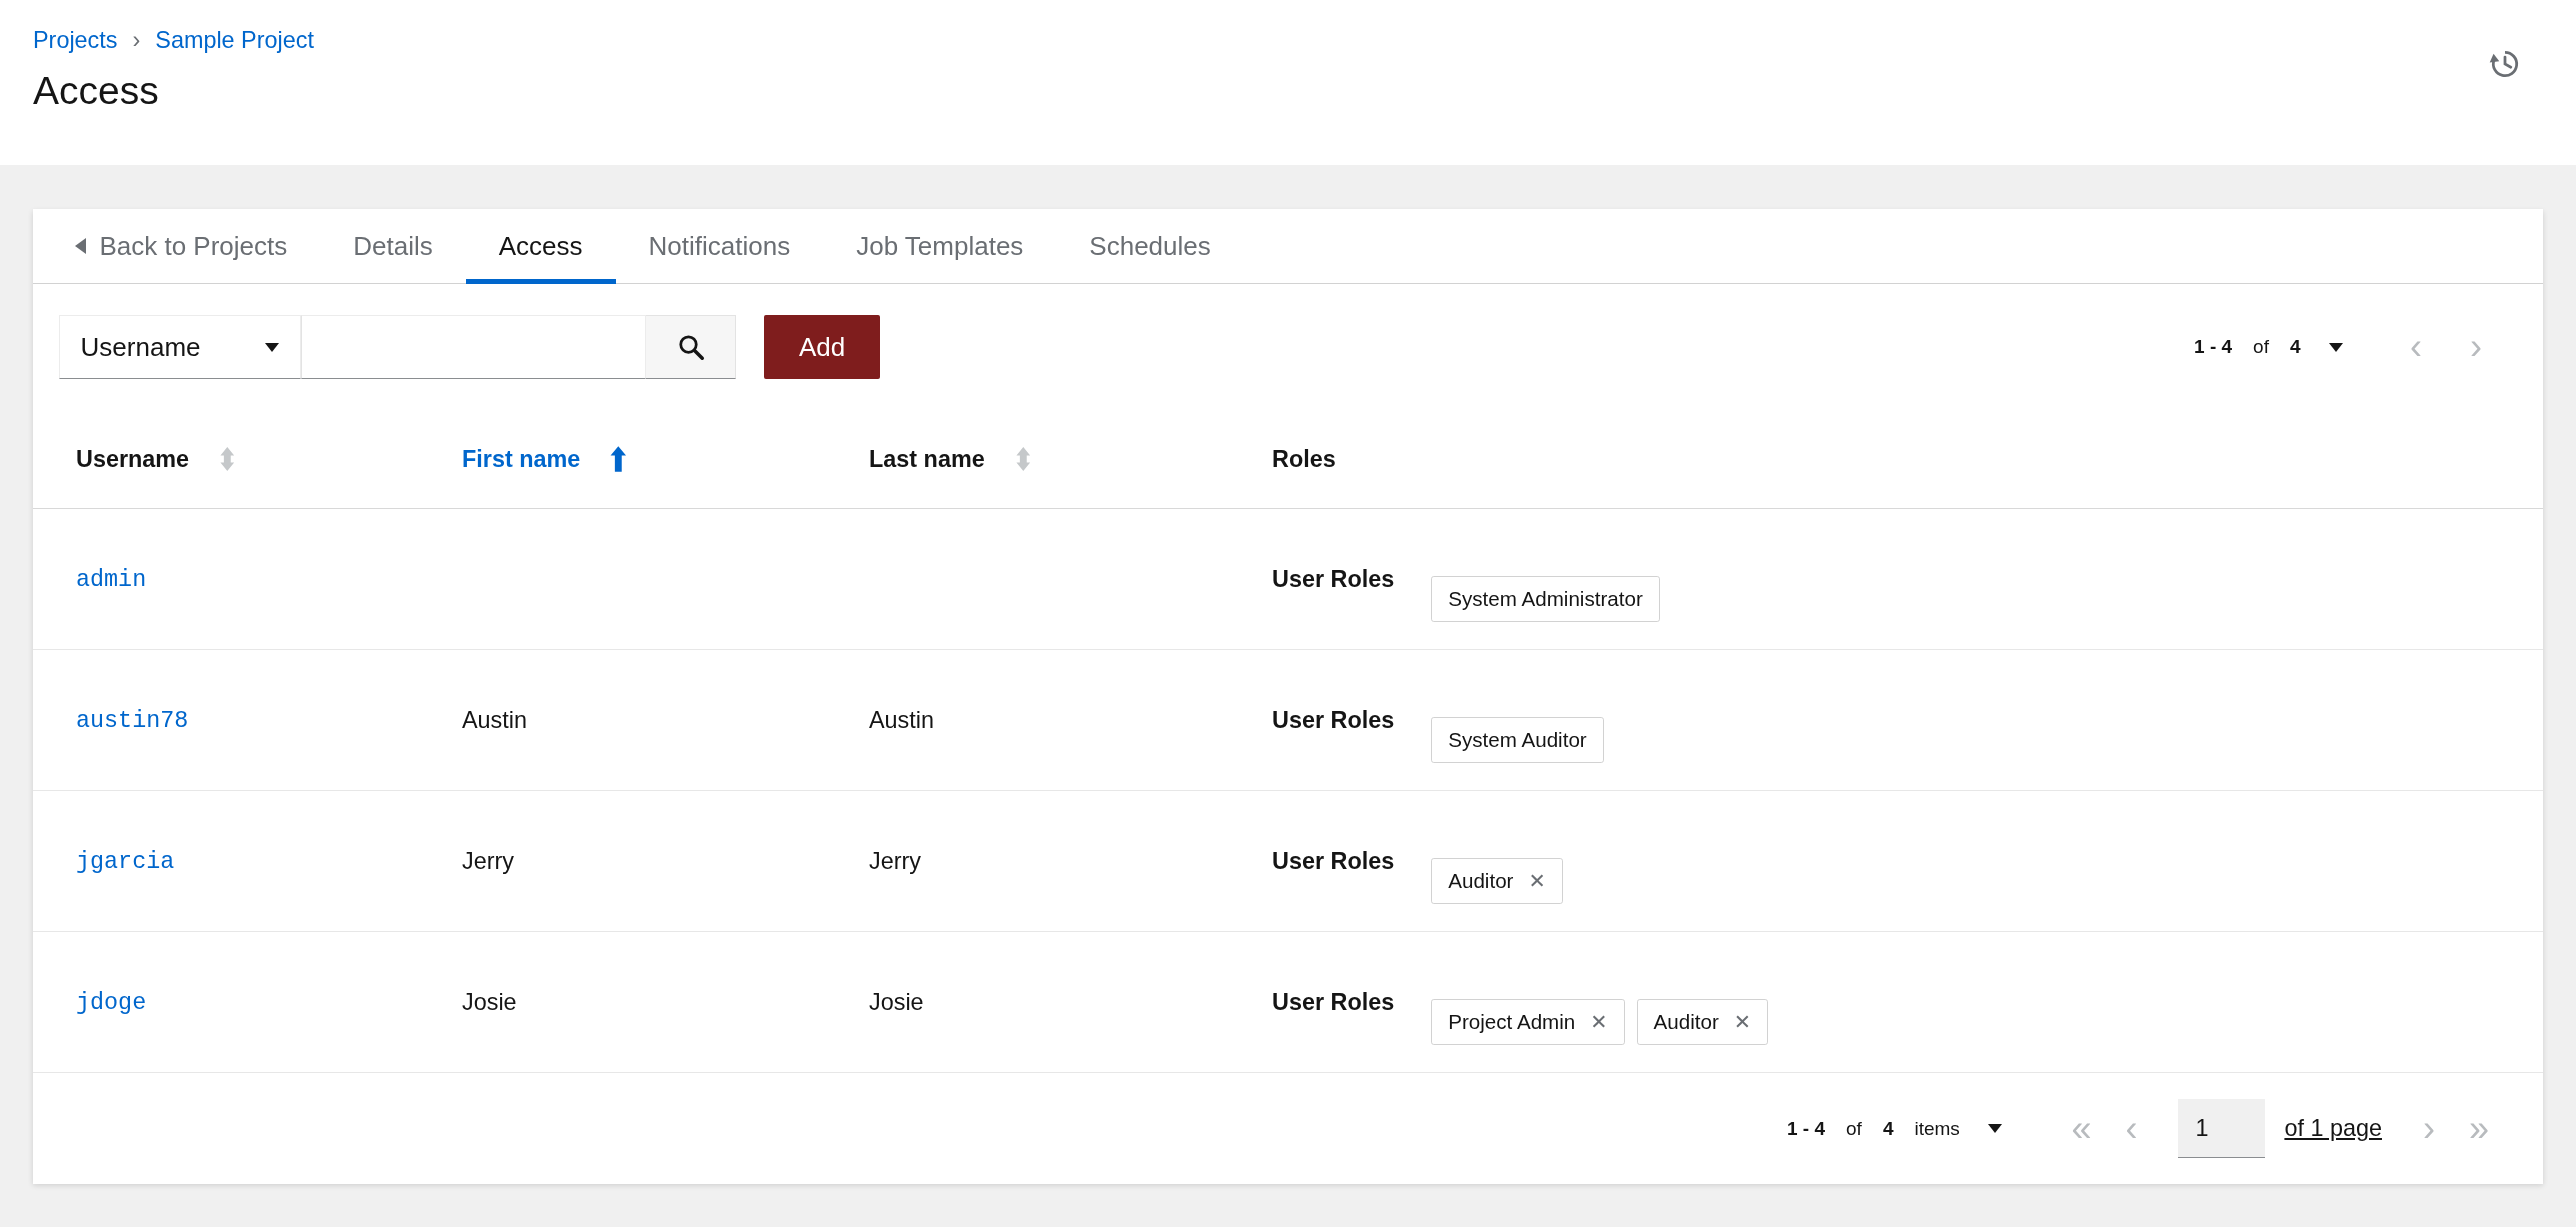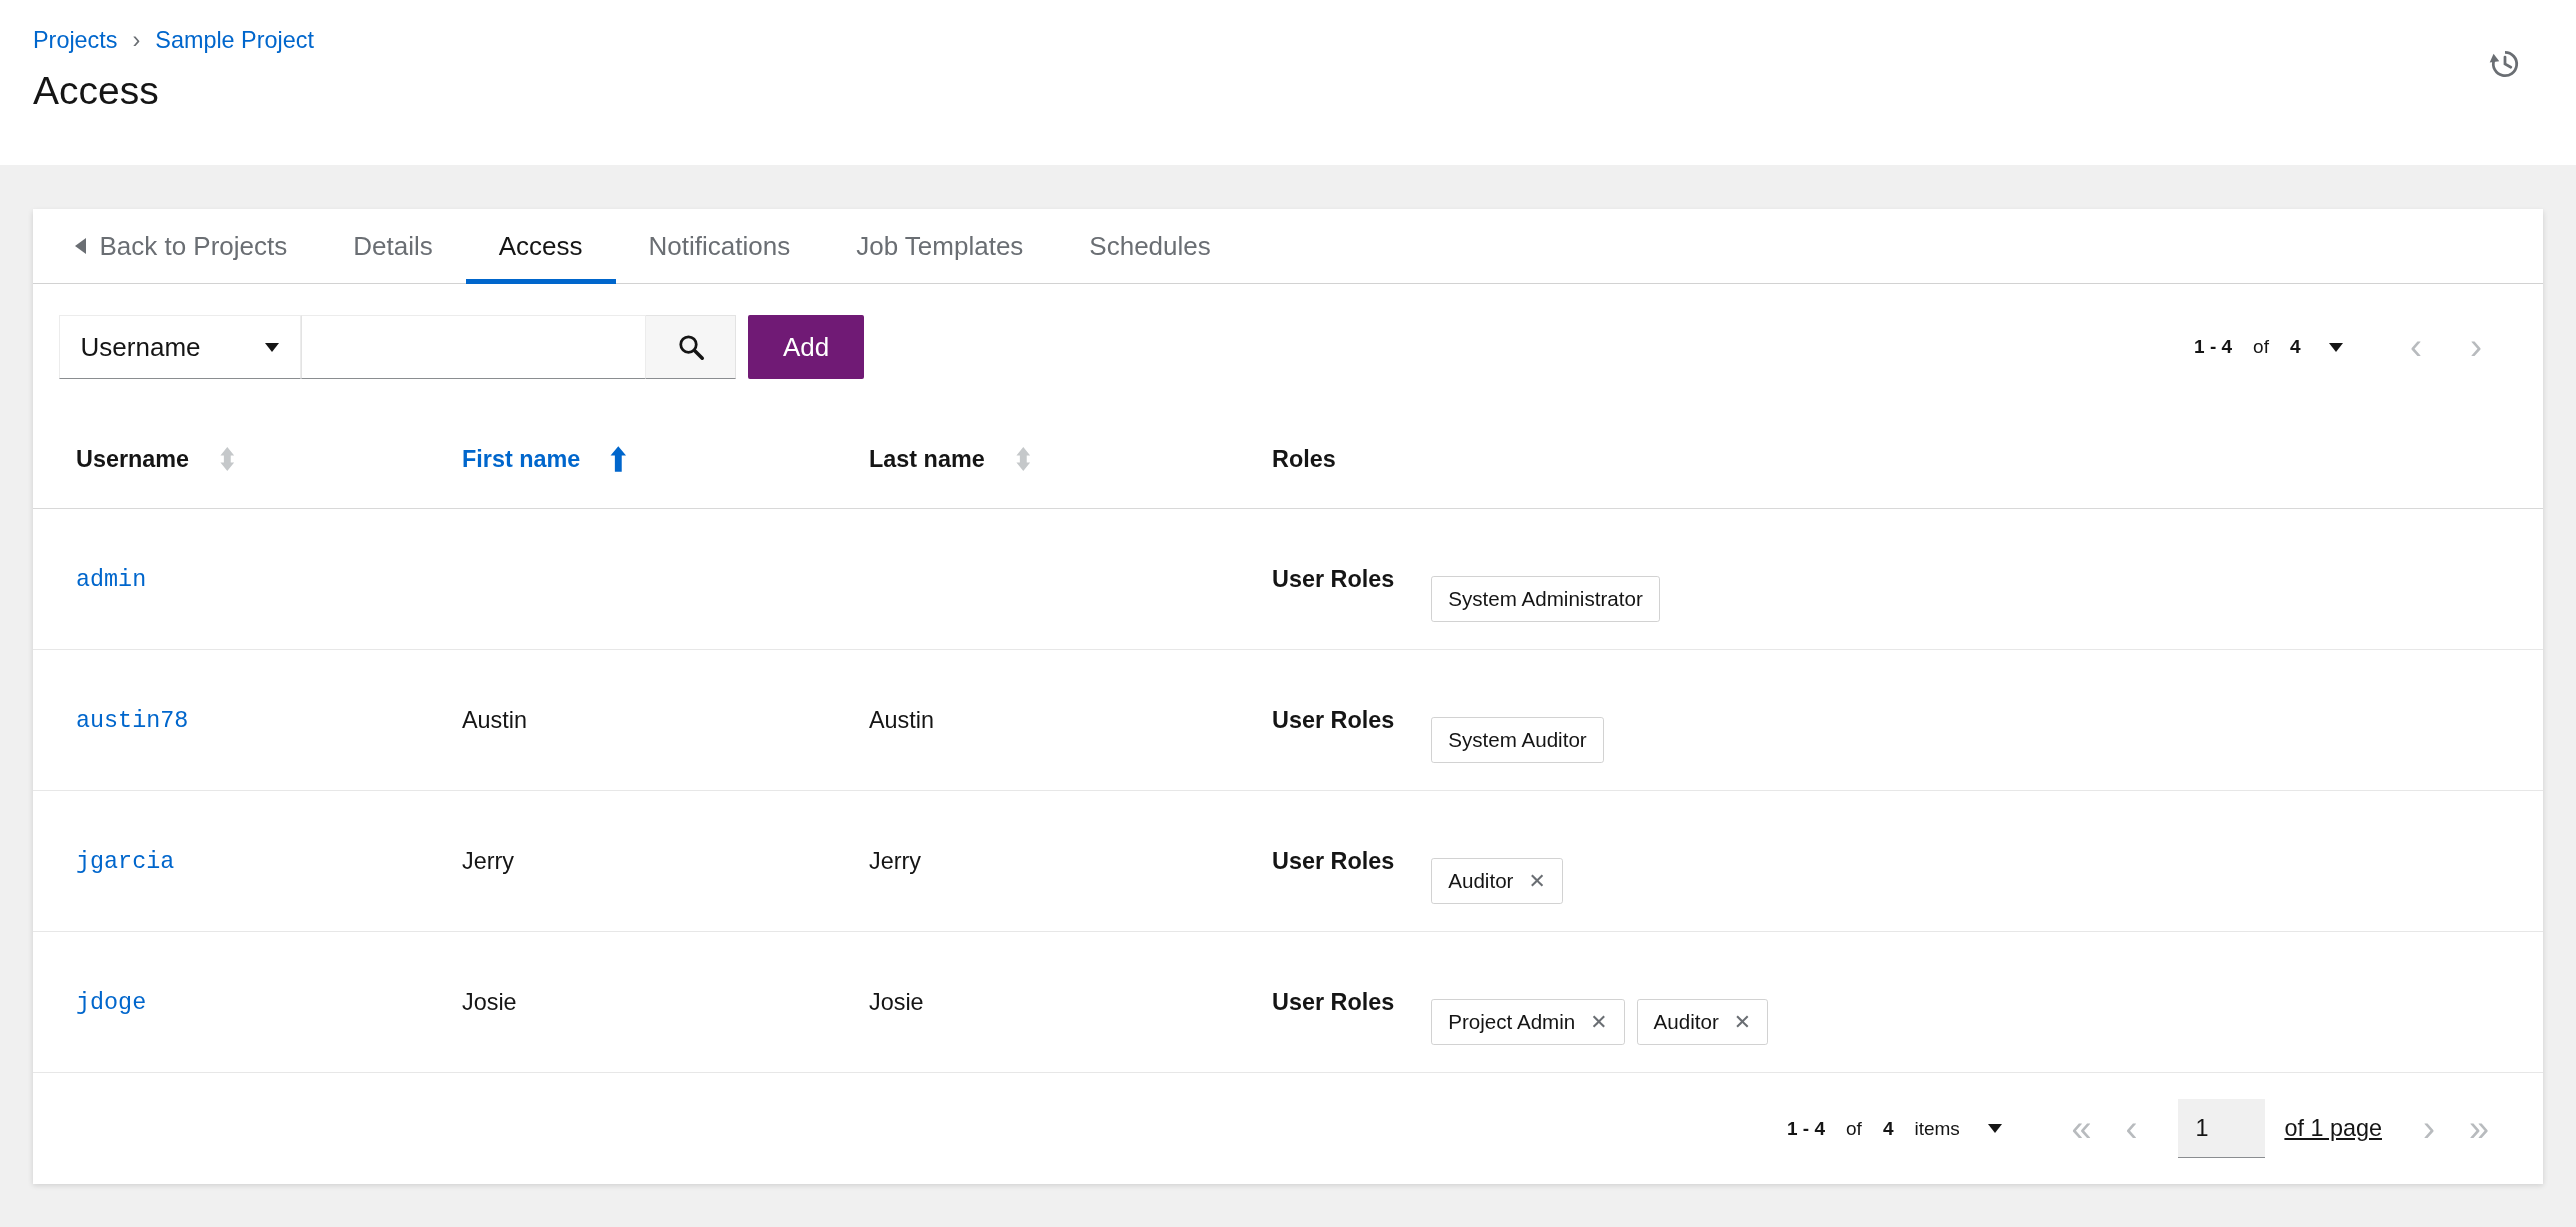--- a/index.html
+++ b/index.html
@@ -36,21 +36,21 @@
   .filter-select { width:242px; background:#fff; border:0.9px solid #ececec; border-bottom:0.9px solid #8a8d90;
                    display:flex; align-items:center; justify-content:space-between; padding:0 20.6px;
                    font-size:26px; cursor:pointer; }
   .caret-down { width:0; height:0; border-left:7.5px solid transparent; border-right:7.5px solid transparent;
                 border-top:9.4px solid #151515; }
   .search-input { width:345px; border:0.9px solid #ececec; border-left:0.9px solid #e3e3e3;
                   border-bottom:0.9px solid #8a8d90; font-size:26px; padding:0 19px;
                   font-family:inherit; color:#151515; outline:none; background:#fff; }
   .search-btn { width:90px; background:#f6f6f6; border:0.9px solid #e3e3e3; border-left:none;
                 border-bottom-color:#8a8d90; display:flex; align-items:center; justify-content:center; cursor:pointer; }
-  .add-btn { margin-left:12px; height:64px; padding:0 35px; background:#701a75; color:#fff; border:none;
+  .add-btn { margin-left:28px; height:64px; padding:0 35px; background:#7f1d1d; color:#fff; border:none;
              border-radius:1.9px; font-size:26px; font-family:inherit; cursor:pointer; }
   .toolbar-right { margin-left:auto; display:flex; align-items:center; }
   .pg-summary { display:flex; align-items:center; gap:21px; font-size:19px; cursor:pointer; }
   .pg-summary b { font-weight:bold; }
   .pg-summary .caret-down { margin-left:7.5px; }
   .chev { font-size:36px; color:#b8bbbe; line-height:1; user-select:none; cursor:default; }
   .toolbar-nav { display:flex; align-items:center; margin-left:43px; }
   .toolbar-nav .chev { padding:0 24px; }
 
   

